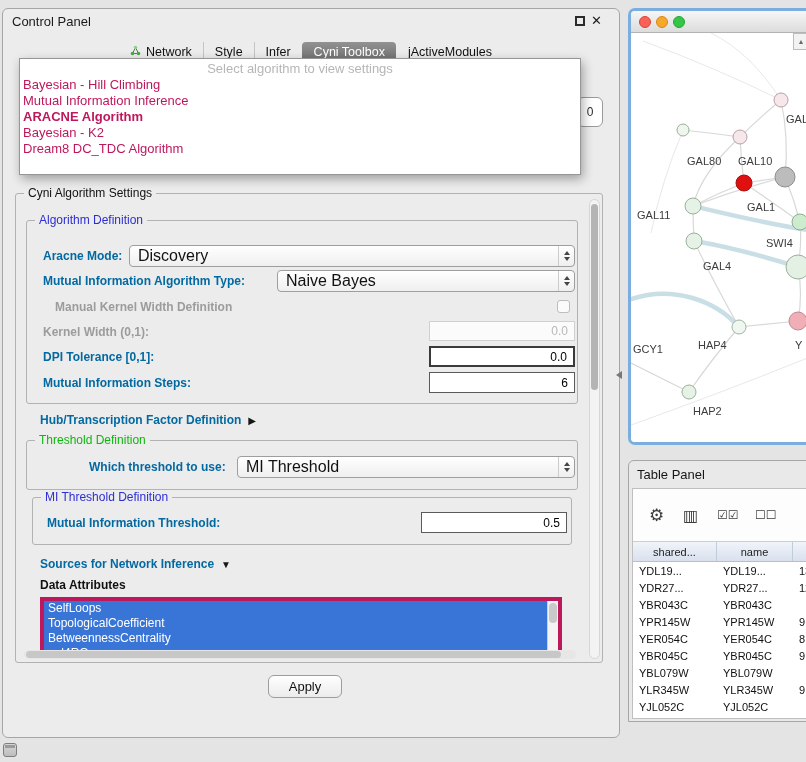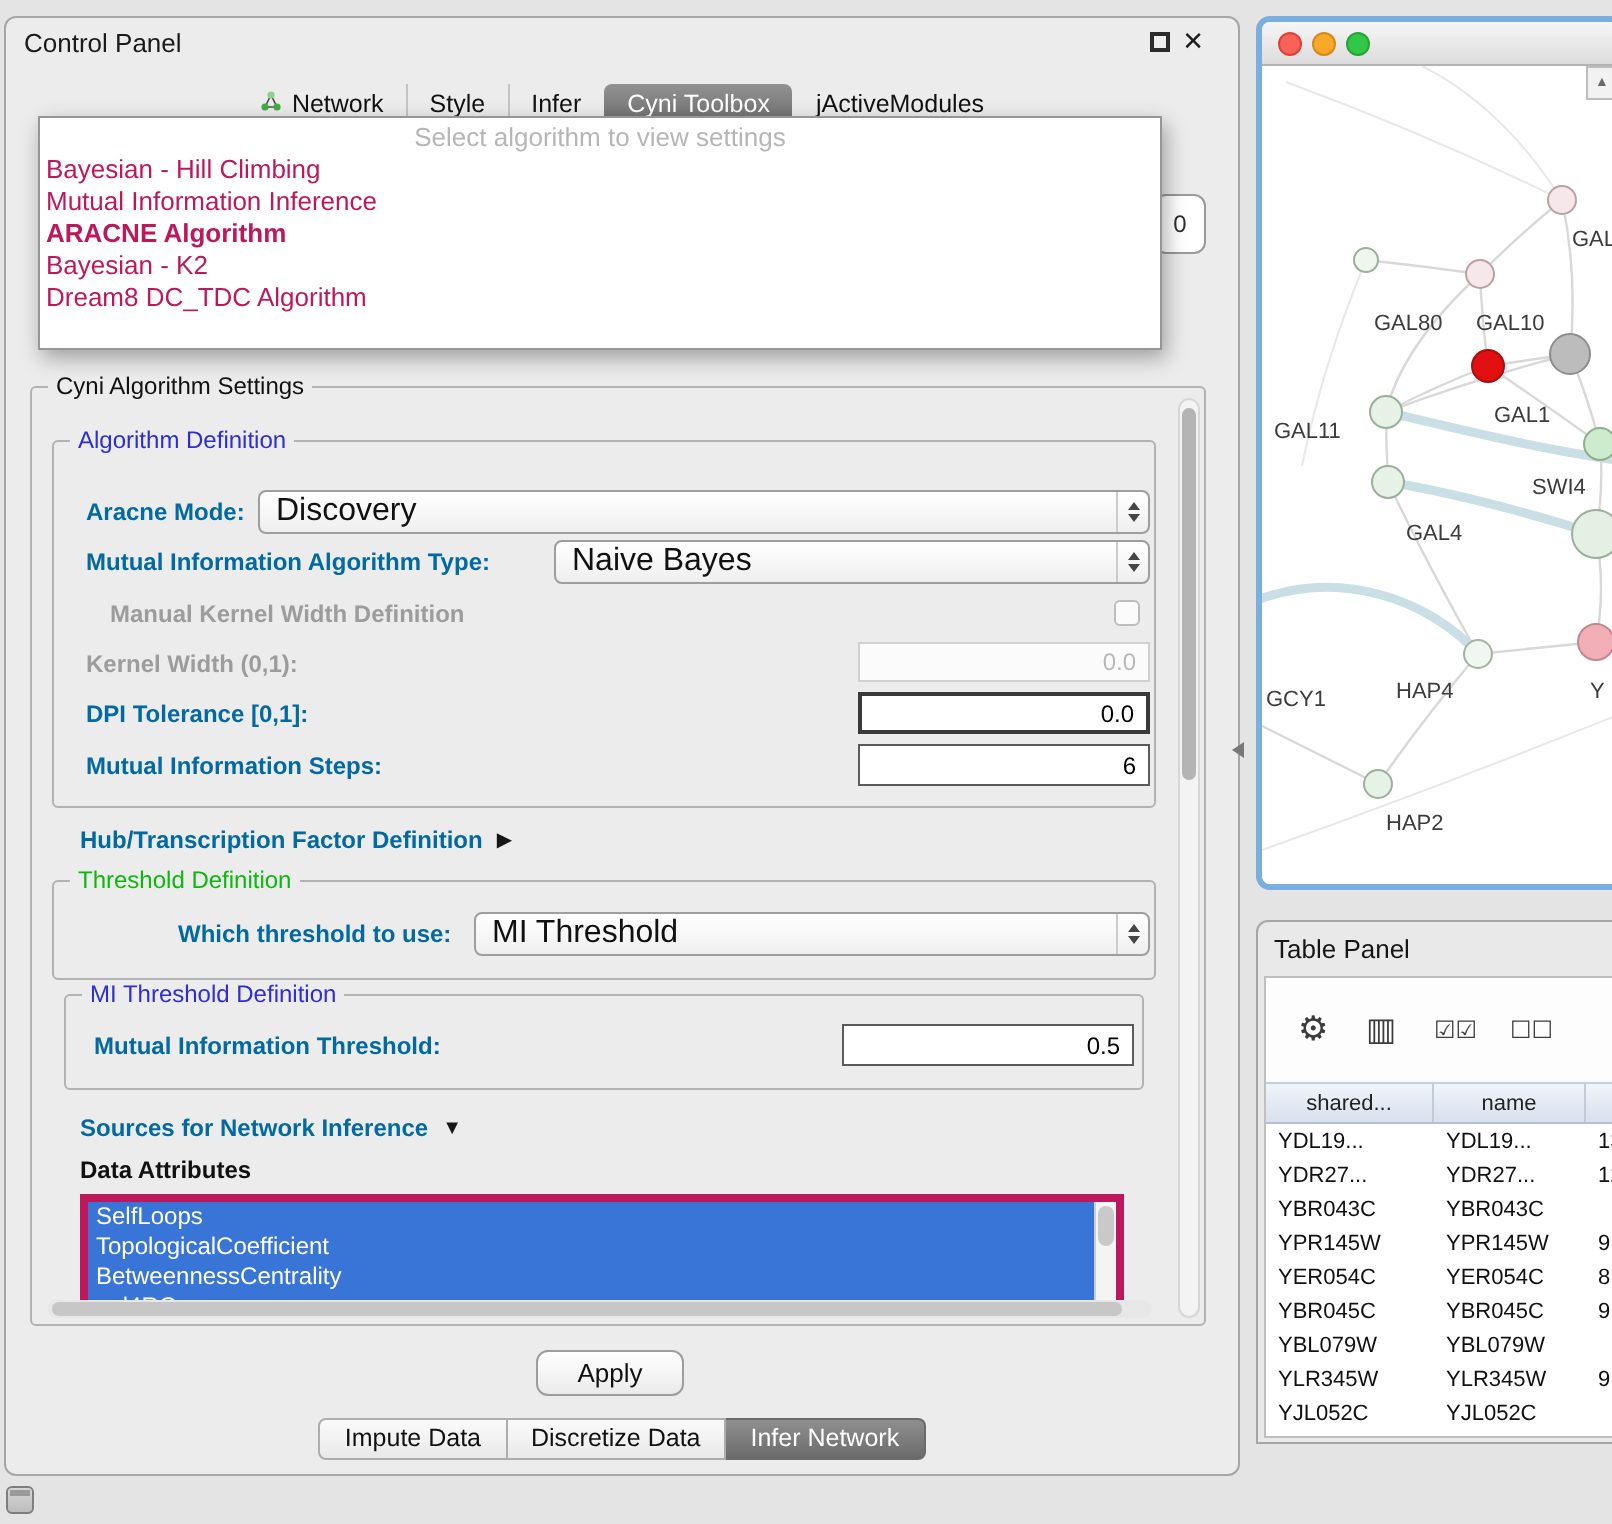--- a/index.html
+++ b/index.html
@@ -278,25 +278,20 @@
       <div class="vscroll">
         <span class="thumb"></span>
       </div>
       <div class="hscroll">
         <span class="thumb"></span>
       </div>
     </div>
 
     <button class="apply-btn">Apply</button>
 
-    <div class="bottom-tabs">
-        <div class="bt-tab">Impute Data</div>
-        <div class="bt-tab">Discretize Data</div>
-        <div class="bt-tab active">Infer Network</div>
-      </div>
   </div>
 
   <div class="network-window">
     <div class="nw-titlebar">
       <span class="mac-btn red"></span>
       <span class="mac-btn yellow"></span>
       <span class="mac-btn green"></span>
     </div>
     <div class="nw-canvas">
       <svg id="net-svg" width="184" height="412" viewBox="0 0 184 412">

